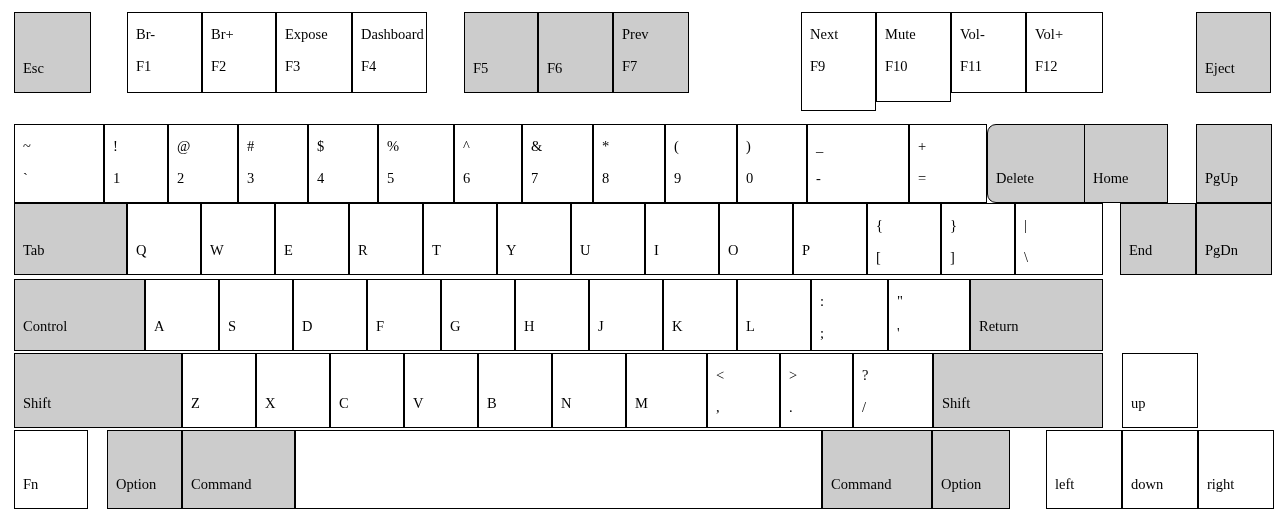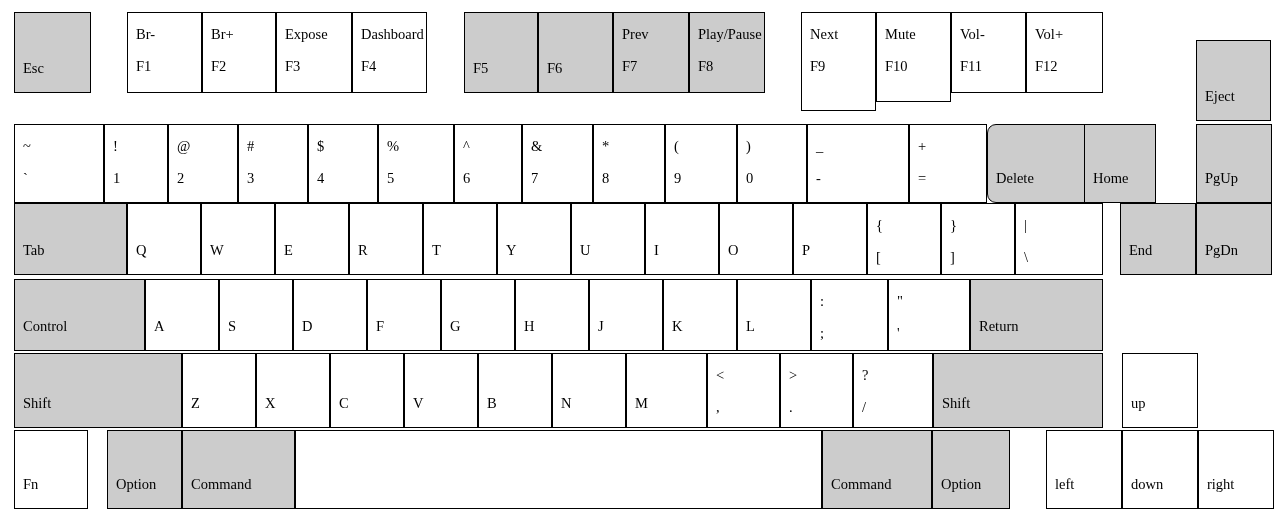--- a/index.html
+++ b/index.html
@@ -76,41 +76,37 @@
     <div class="key single shaded" style="left: 464px; top: 12px; width: 74px; height: 81px;">
       <span class="lbl main">F5</span>
     </div>
     <div class="key single shaded" style="left: 538px; top: 12px; width: 75px; height: 81px;">
       <span class="lbl main">F6</span>
     </div>
     <div class="key dual shaded" style="left: 613px; top: 12px; width: 76px; height: 81px;">
       <span class="lbl top">Prev</span>
       <span class="lbl bottom">F7</span>
     </div>
-    <div class="key dual shaded" style="left: 689px; top: 12px; width: 76px; height: 81px;">
-      <span class="lbl top">Play/Pause</span>
-      <span class="lbl bottom">F8</span>
-    </div>
     <div class="key dual" style="left: 801px; top: 12px; width: 75px; height: 99px;">
       <span class="lbl top">Next</span>
       <span class="lbl bottom">F9</span>
     </div>
     <div class="key dual" style="left: 876px; top: 12px; width: 75px; height: 90px;">
       <span class="lbl top">Mute</span>
       <span class="lbl bottom">F10</span>
     </div>
     <div class="key dual" style="left: 951px; top: 12px; width: 75px; height: 81px;">
       <span class="lbl top">Vol-</span>
       <span class="lbl bottom">F11</span>
     </div>
     <div class="key dual" style="left: 1026px; top: 12px; width: 77px; height: 81px;">
       <span class="lbl top">Vol+</span>
       <span class="lbl bottom">F12</span>
     </div>
-    <div class="key single shaded" style="left: 1196px; top: 12px; width: 75px; height: 81px; margin-top: 28px;">
+    <div class="key single shaded" style="left: 1196px; top: 12px; width: 75px; height: 81px;">
       <span class="lbl main">Eject</span>
     </div>
     <div class="key dual" style="left: 14px; top: 124px; width: 90px; height: 79px;">
       <span class="lbl top">~</span>
       <span class="lbl bottom">`</span>
     </div>
     <div class="key dual" style="left: 104px; top: 124px; width: 64px; height: 79px;">
       <span class="lbl top">!</span>
       <span class="lbl bottom">1</span>
     </div>
@@ -154,21 +150,21 @@
       <span class="lbl top">_</span>
       <span class="lbl bottom">-</span>
     </div>
     <div class="key dual" style="left: 909px; top: 124px; width: 78px; height: 79px;">
       <span class="lbl top">+</span>
       <span class="lbl bottom">=</span>
     </div>
     <div class="key single shaded" style="left: 987px; top: 124px; width: 116px; height: 79px; border-radius: 9px;">
       <span class="lbl main">Delete</span>
     </div>
-    <div class="key single shaded" style="left: 1084px; top: 124px; width: 72px; height: 79px; text-align: right;">
+    <div class="key single shaded" style="left: 1084px; top: 124px; width: 84px; height: 79px; text-align: right;">
       <span class="lbl main">Home</span>
     </div>
     <div class="key single shaded" style="left: 1196px; top: 124px; width: 76px; height: 79px;">
       <span class="lbl main">PgUp</span>
     </div>
     <div class="key single shaded" style="left: 14px; top: 203px; width: 113px; height: 72px;">
       <span class="lbl main">Tab</span>
     </div>
     <div class="key single" style="left: 127px; top: 203px; width: 74px; height: 72px;">
       <span class="lbl main">Q</span>

